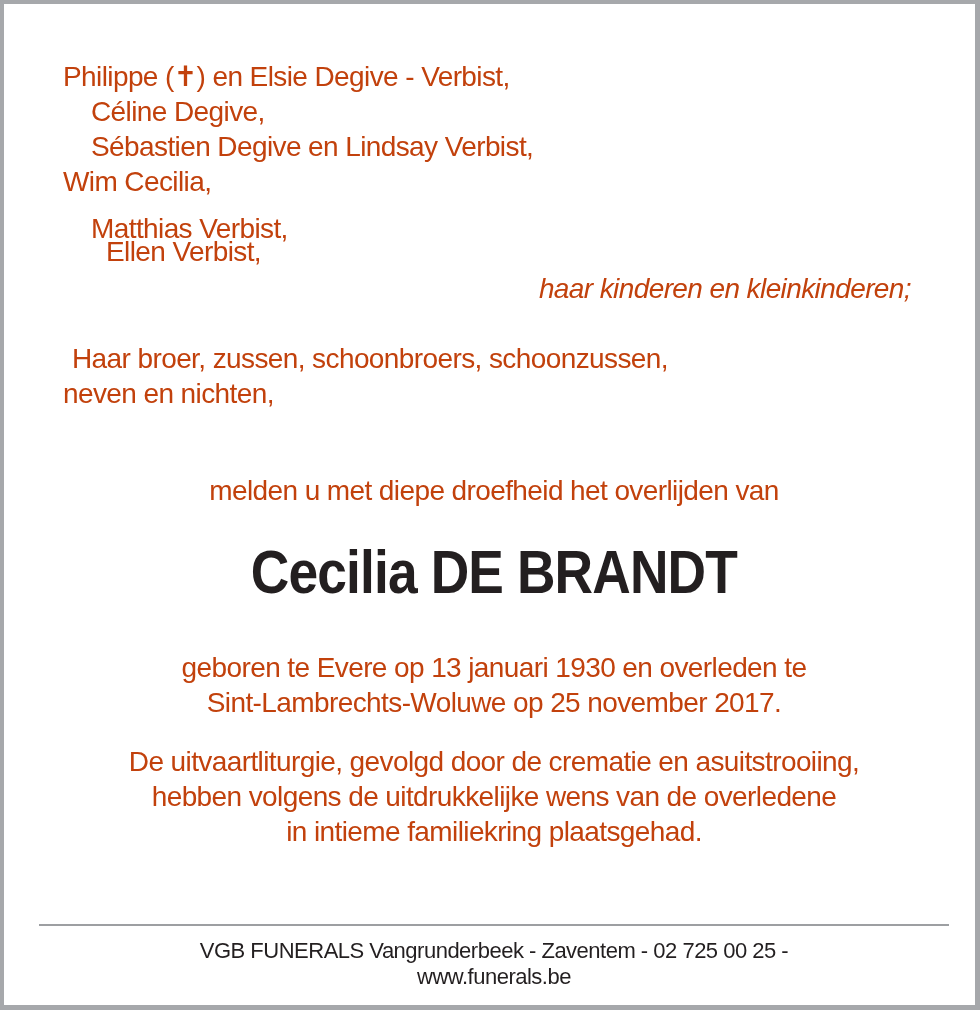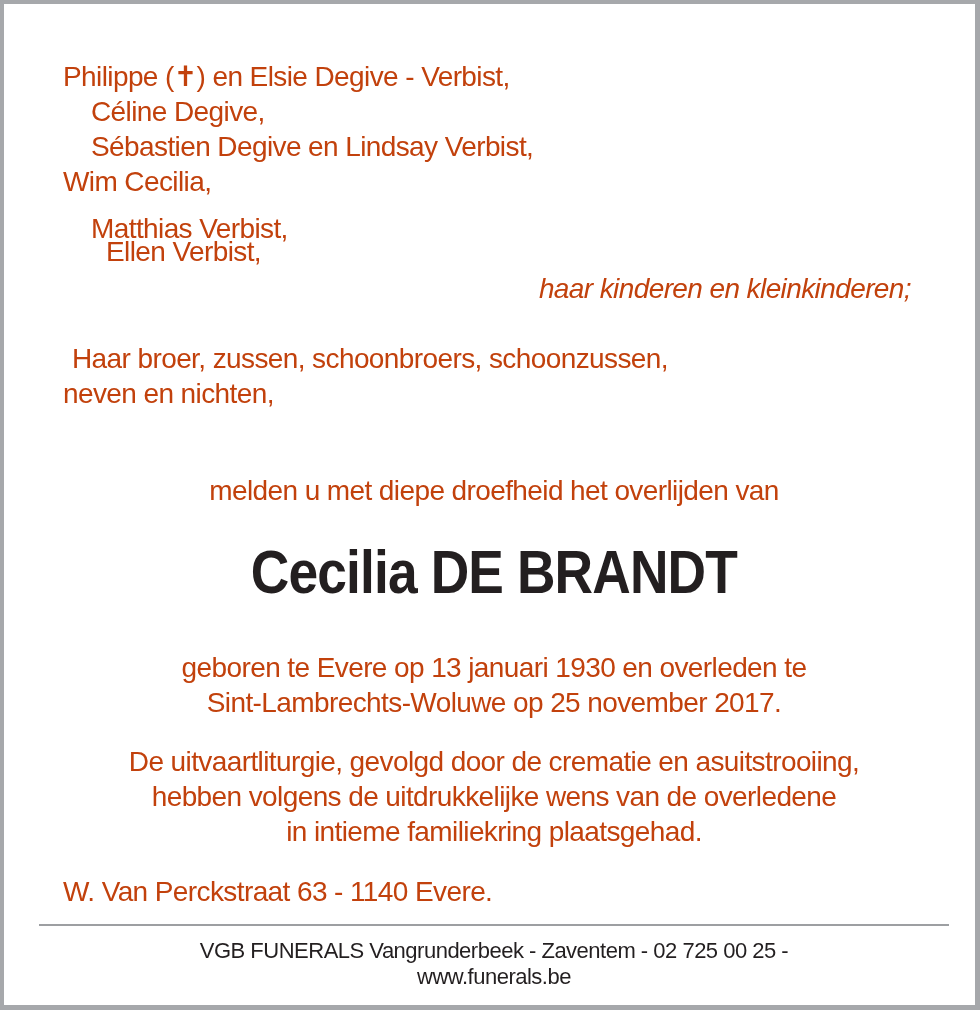--- a/index.html
+++ b/index.html
@@ -69,20 +69,19 @@
 
   <div class="name">Cecilia DE BRANDT</div>
 
   <div class="txt center" style="top:646px;">geboren te Evere op 13 januari 1930 en overleden te</div>
   <div class="txt center" style="top:681px;">Sint-Lambrechts-Woluwe op 25 november 2017.</div>
 
   <div class="txt center" style="top:740px;">De uitvaartliturgie, gevolgd door de crematie en asuitstrooiing,</div>
   <div class="txt center" style="top:775px;">hebben volgens de uitdrukkelijke wens van de overledene</div>
   <div class="txt center" style="top:810px;">in intieme familiekring plaatsgehad.</div>
 
-  <div class="txt" style="left:59px; top:870px;">W. Van Perckstraat 63 - 1140 Evere.</div>
 
   <div class="divider"></div>
 
   <div class="footer" style="top:934px;">VGB FUNERALS Vangrunderbeek - Zaventem - 02 725 00 25 -</div>
   <div class="footer" style="top:960px;">www.funerals.be</div>
 
 </div>
 
 </body></html>

